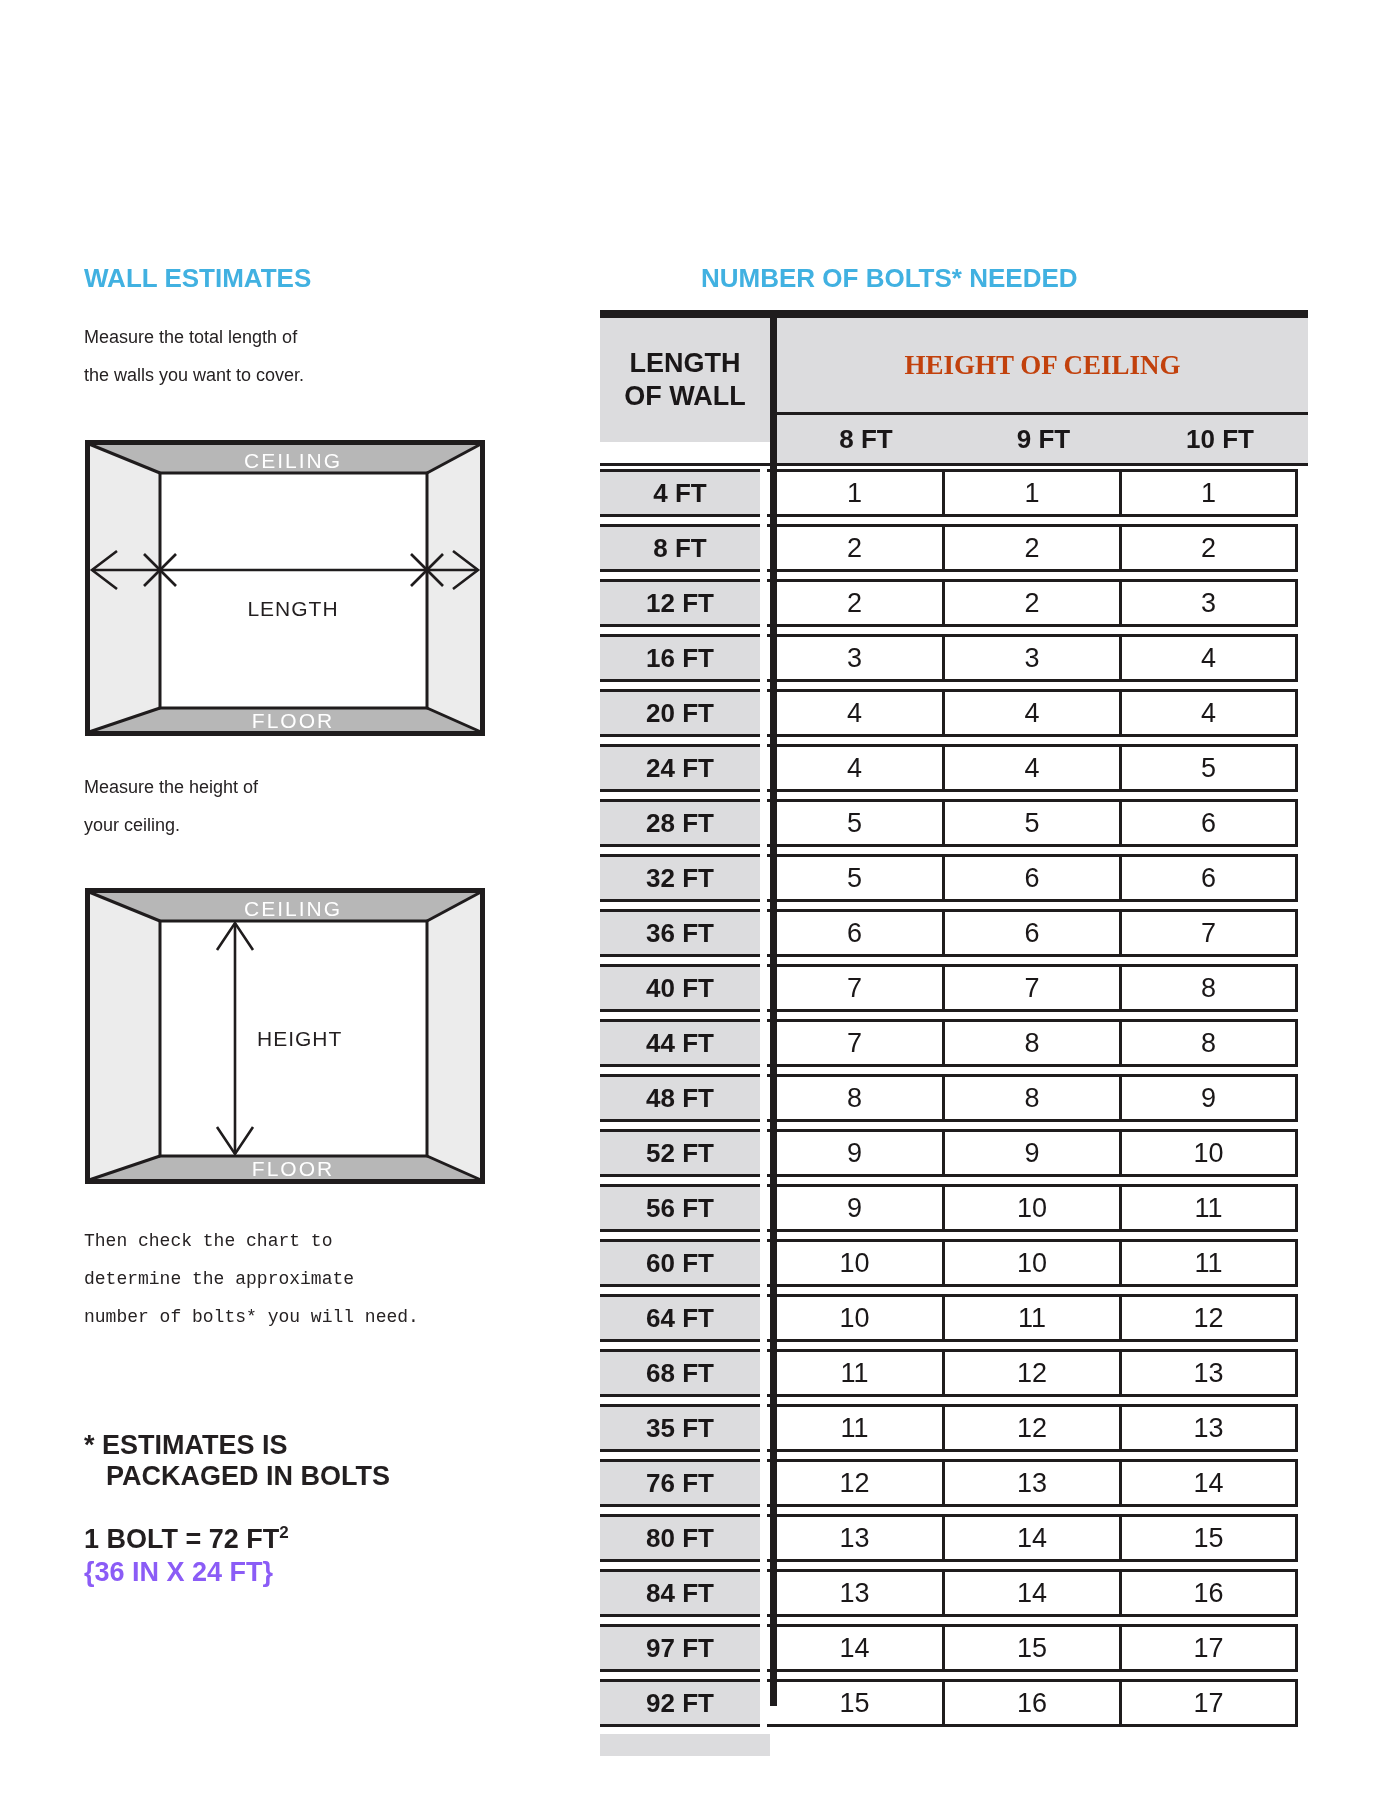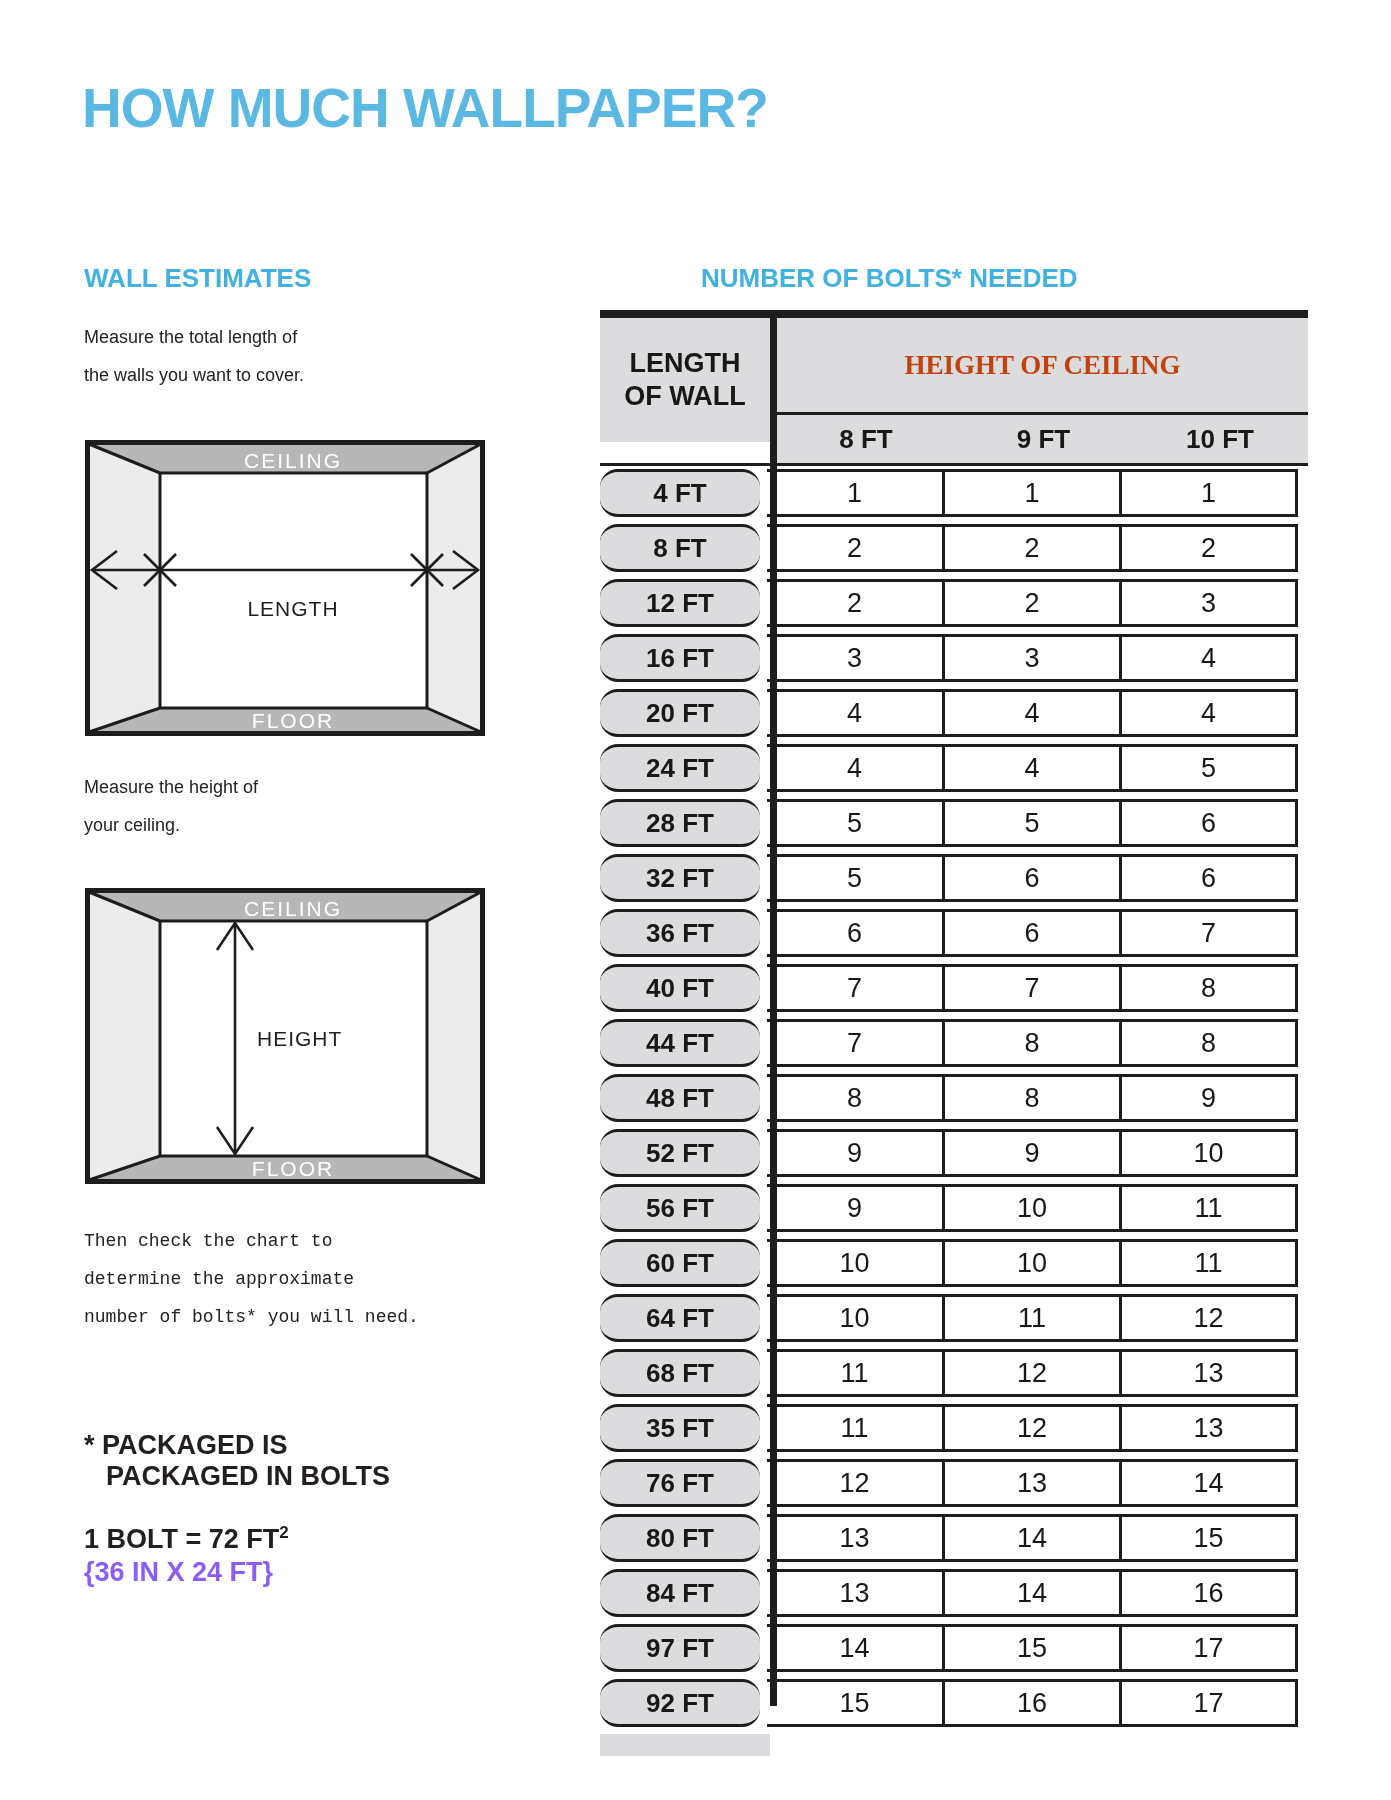--- a/index.html
+++ b/index.html
@@ -54,33 +54,32 @@
           font-size:27px;font-weight:bold;color:#c2410c;font-family:Liberation Serif, serif;}
   .group-rule{height:3px;background:var(--line);}
   .colrow{display:flex;height:48px;}
   .colhead{background:var(--cell-gray);display:flex;align-items:center;justify-content:center;
           font-size:26px;font-weight:bold;color:#1a1718;}
   .ch0{width:178px;} .ch1{width:177px;} .ch2{width:176px;}
   .rows{margin-top:3px;}
   .trow{display:flex;margin-bottom:7px;height:48px;box-sizing:border-box;}
   .tlabel{width:160px;box-sizing:border-box;background:var(--cell-gray);border-top:3px solid var(--line);
           border-bottom:3px solid var(--line);display:flex;align-items:center;justify-content:center;
-          font-size:26px;font-weight:bold;color:#1a1718;border-radius:18px;}
+          font-size:26px;font-weight:bold;color:#1a1718;}
   .tcell{box-sizing:border-box;background:#ffffff;border:3px solid var(--line);border-left:none;
           display:flex;align-items:center;justify-content:center;font-size:27px;color:#1a1718;}
   .tcell.c0{width:178px;} .tcell.c1{width:177px;} .tcell.c2{width:176px;}
   .divider{position:absolute;left:170px;top:0;width:7px;height:1396px;background:var(--line);}
   .endstrip{width:170px;height:22px;background:var(--cell-gray);}
 </style>
 </head>
 <body>
 
 <div class="page">
 
-  <div class="abs page-title">HOW MUCH WALLPAPER?</div>
 
   <div class="abs sec-heading left-heading">WALL ESTIMATES</div>
 
   <div class="abs para para1">Measure the total length of
 the walls you want to cover.</div>
 
   <svg class="abs diagram diag1" viewBox="0 0 400 296">
     <polygon class="wall" points="4,4 75,33 75,268 4,292"></polygon>
     <polygon class="wall" points="396,4 342,33 342,268 396,292"></polygon>
     <polygon class="trap" points="4,4 396,4 342,33 75,33"></polygon>
@@ -127,21 +126,21 @@
       <polyline points="132,239 150,266 168,239" fill="none"></polyline>
     </g>
     <text class="diag-dim-label" x="172" y="158" text-anchor="start">HEIGHT</text>
   </svg>
 
   <div class="abs para para3">Then check the chart to
 determine the approximate
 number of bolts* you will need.</div>
 
   <div class="abs note">
-    <div>* PACKAGED IS</div>
+    <div>* ESTIMATES IS</div>
     <div class="ind">PACKAGED IN BOLTS</div>
   </div>
 
   <div class="abs bolt-eq"><span>1 BOLT = 72 FT</span><sup>2</sup></div>
   <div class="abs bolt-dim">{36 IN X 24 FT}</div>
 
   <div class="abs sec-heading table-heading">NUMBER OF BOLTS* NEEDED</div>
 
   <div class="abs bolt-table">
     <div class="topbar"></div>

